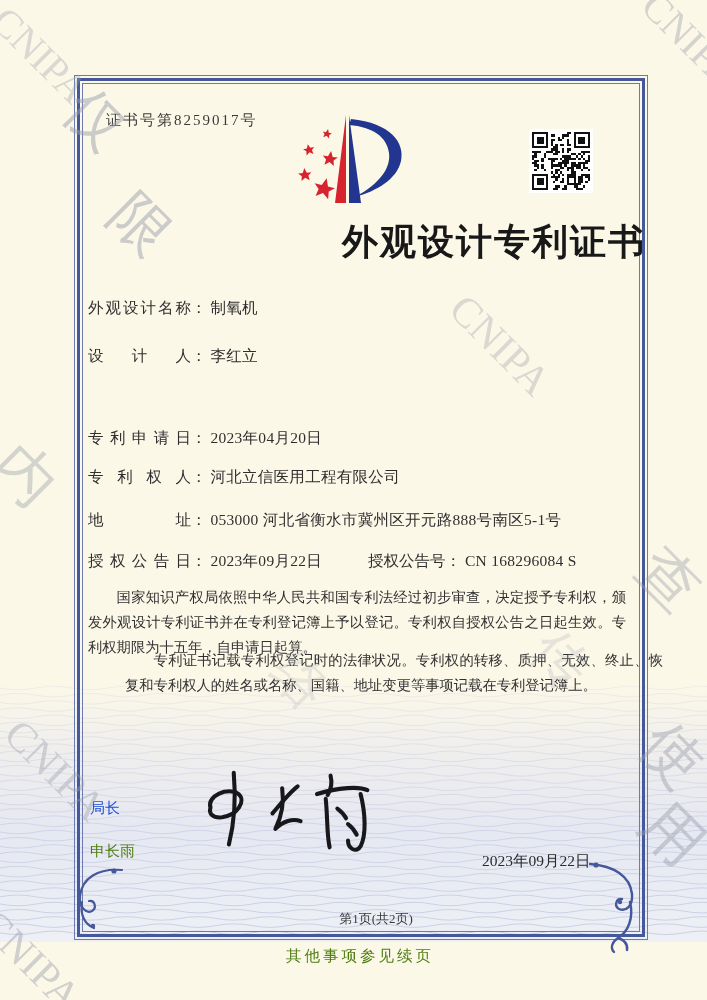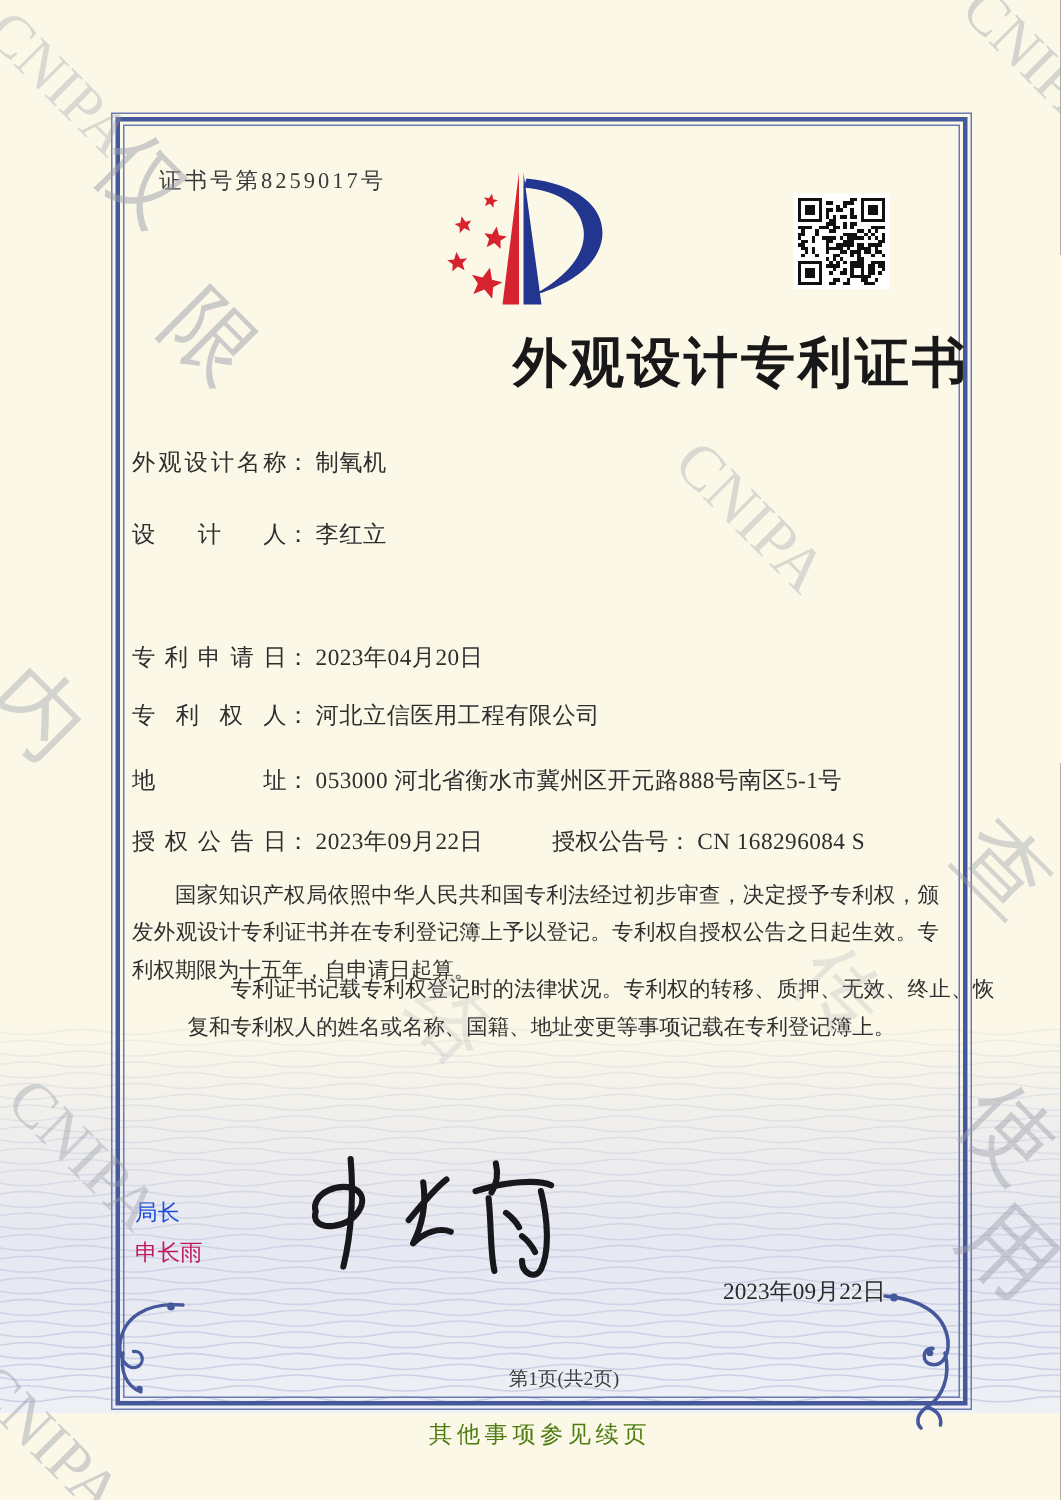--- a/index.html
+++ b/index.html
@@ -43,21 +43,21 @@
   .fcolon{display:inline-block;}
   .fvalue{letter-spacing:.3px;}
   .grant-no-part{position:absolute; left:280px; top:0;}
   .bodytext{
     position:absolute; left:14px; width:538px; font-size:14.3px; line-height:25px;
     text-align:justify; color:#303030;
   }
   .bodytext p{margin:0; text-indent:2em;}
   #para1{top:510px;} #para2{top:573px;margin-left:37px;}
   .director-title{position:absolute; left:16px; top:724px; font-size:15px; font-family:"Liberation Sans","DejaVu Sans",sans-serif; color:#1d4ed8;}
-  .director-name{position:absolute; left:16px; top:751px; font-size:15px; font-family:"Liberation Sans","DejaVu Sans",sans-serif; color:#be185d;}
+  .director-name{position:absolute; left:16px; top:767px; font-size:15px; font-family:"Liberation Sans","DejaVu Sans",sans-serif; color:#4d7c0f;}
   .signature{position:absolute; left:118px; top:690px; width:190px; height:92px;}
   .issue-date{position:absolute; left:408px; top:776px; font-size:15.5px; color:#2a2a2a;}
   .page-info{position:absolute; left:16px; top:835px; width:100%; text-align:center; font-size:13px; color:#3c3c3c;}
   .continuation{
     position:absolute; left:74px; top:946px; width:572px; z-index:3; text-align:center;
     font-size:15.5px; letter-spacing:3px; color:#4d7c0f; font-family:"Liberation Serif","DejaVu Serif",serif;
   }
   
   .wm{
     position:absolute; z-index:4; pointer-events:none; color:#9ba0ab;

